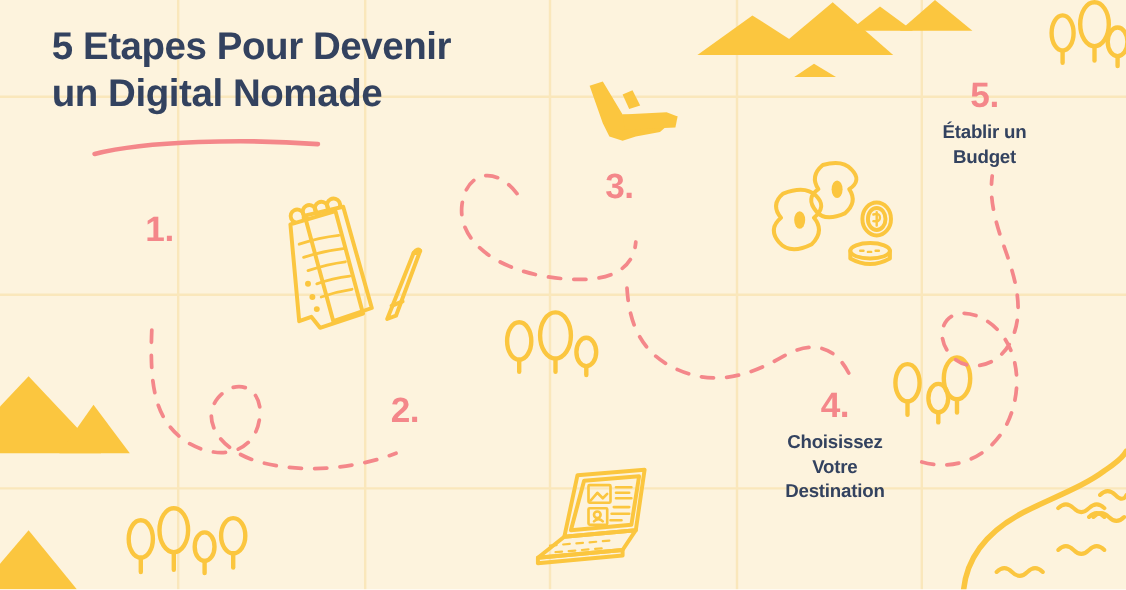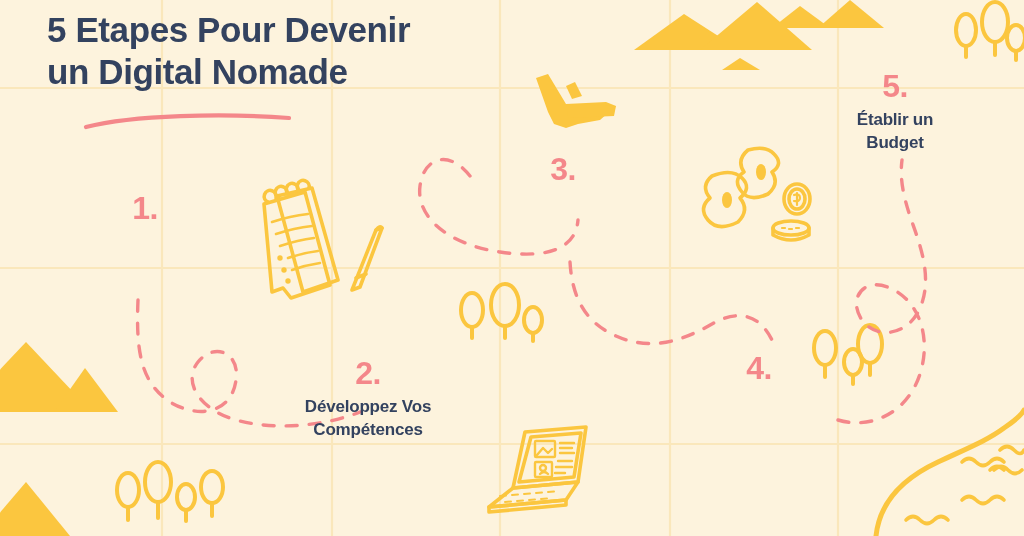--- a/index.html
+++ b/index.html
@@ -20,21 +20,21 @@
     left: 0;
     top: 0;
     width: 1024px;
     height: 536px;
     pointer-events: none;
   }
   
   .title-block {
     position: absolute;
     left: 47px;
-    top: 9px;
+    top: 22px;
     width: 430px;
   }
   .title-text {
     margin: 0;
     font-size: 35px;
     line-height: 1.20;
     font-weight: bold;
     letter-spacing: -0.4px;
     color: #33425f;
     white-space: pre-line;
@@ -276,30 +276,31 @@
       <path d="M3 17 C50 5, 140 3, 206 8" stroke="#f4878a" stroke-width="4.2" fill="none" stroke-linecap="round"></path>
     </svg>
   </div>
 
   <div class="step" id="step-1">
     <div class="step-num">1.</div>
   </div>
 
   <div class="step" id="step-2">
     <div class="step-num">2.</div>
-    <div class="step-label">Développez Vos
-Compétences</div>
   </div>
 
   <div class="step" id="step-3">
     <div class="step-num">3.</div>
   </div>
 
   <div class="step" id="step-4">
     <div class="step-num">4.</div>
+    <div class="step-label">Choisissez
+Votre
+Destination</div>
   </div>
 
   <div class="step" id="step-5">
     <div class="step-num">5.</div>
     <div class="step-label">Établir un
 Budget</div>
   </div>
 
 </div>
 

